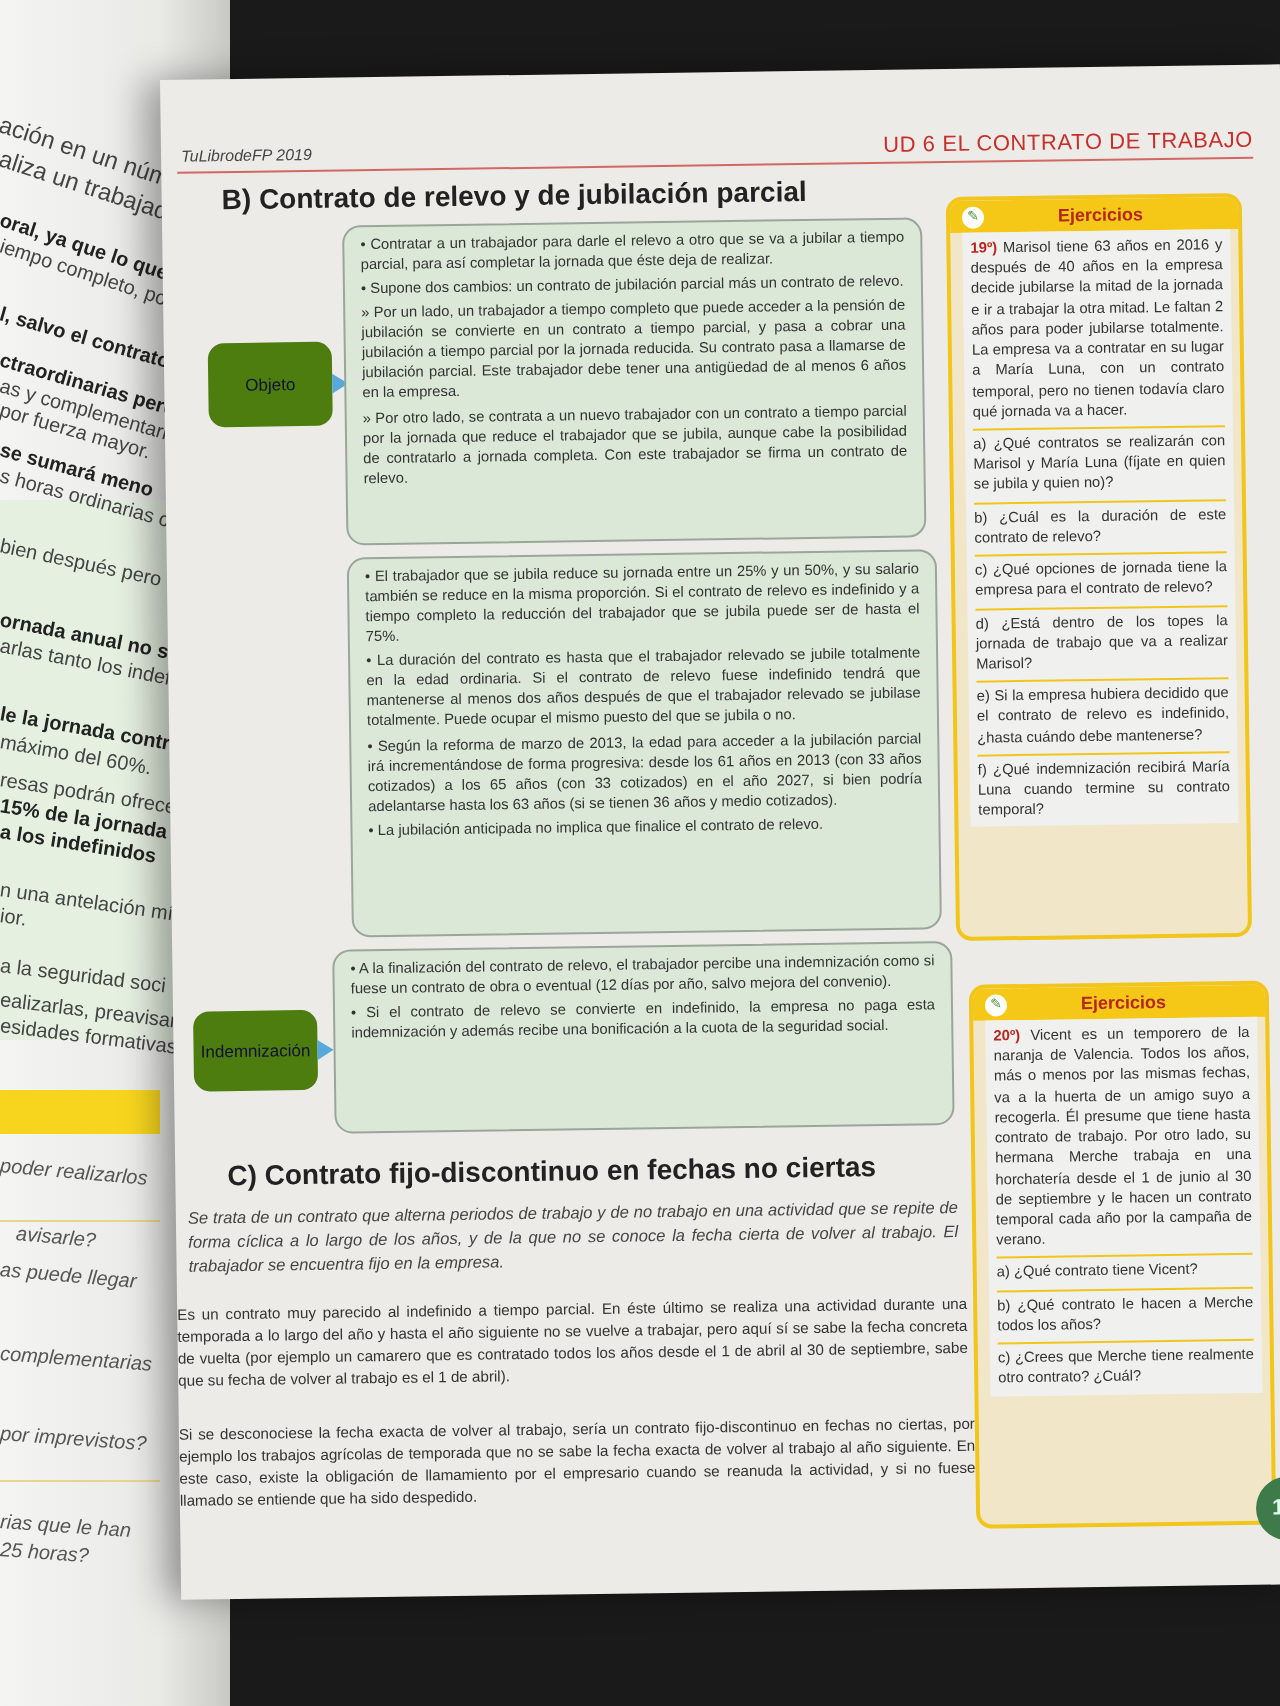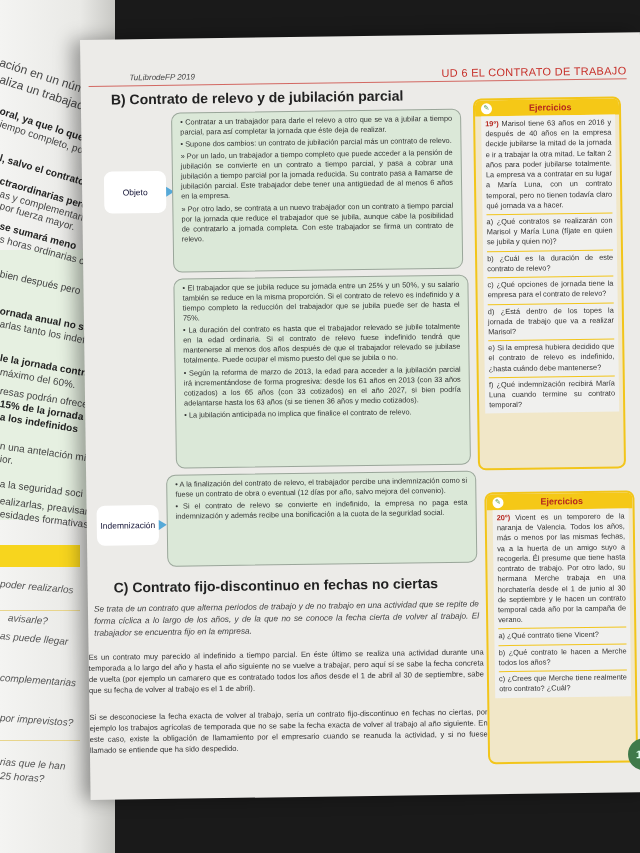--- a/index.html
+++ b/index.html
@@ -33,33 +33,33 @@
     }
     
     .page {
       position: absolute; left: 80px; top: 40px; width: 560px; height: 760px;
       background: #ecebe8;
       box-shadow: -8px 0 18px rgba(0,0,0,0.35);
       transform: rotate(-0.8deg);
       transform-origin: left top;
     }
     .header-left {
-      position: absolute; left: 10px; top: 34px; font-size: 8px; font-style: italic; color: #444; margin-left: 39px;
+      position: absolute; left: 10px; top: 34px; font-size: 8px; font-style: italic; color: #444;
     }
     .header-right {
       position: absolute; right: 14px; top: 32px; font-size: 11px; color: #c7302a; letter-spacing: 0.3px;
     }
     .header-line {
       position: absolute; left: 8px; right: 14px; top: 46px; height: 1px; background: #c7302a; opacity: 0.7;
     }
     .section-title {
       position: absolute; font-weight: bold; color: #222; font-size: 14px;
     }
     .label-bubble {
-      position: absolute; width: 62px; background: #ffffff; color: #113; border-radius: 8px;
+      position: absolute; width: 62px; background: #4d7c0f; color: #113; border-radius: 8px;
       font-size: 8.5px; display: flex; align-items: center; justify-content: center; text-align: left;
       line-height: 1.2;
     }
     .label-bubble::after {
       content: ""; position: absolute; right: -8px; top: 50%; margin-top: -5px;
       border-left: 8px solid #56a9d8; border-top: 5px solid transparent; border-bottom: 5px solid transparent;
     }
     .info-box {
       position: absolute; background: #dbe8d8; border: 1.5px solid #9aa69a; border-radius: 9px;
       padding: 4px 8px; font-size: 7.4px; line-height: 1.36; color: #333;

